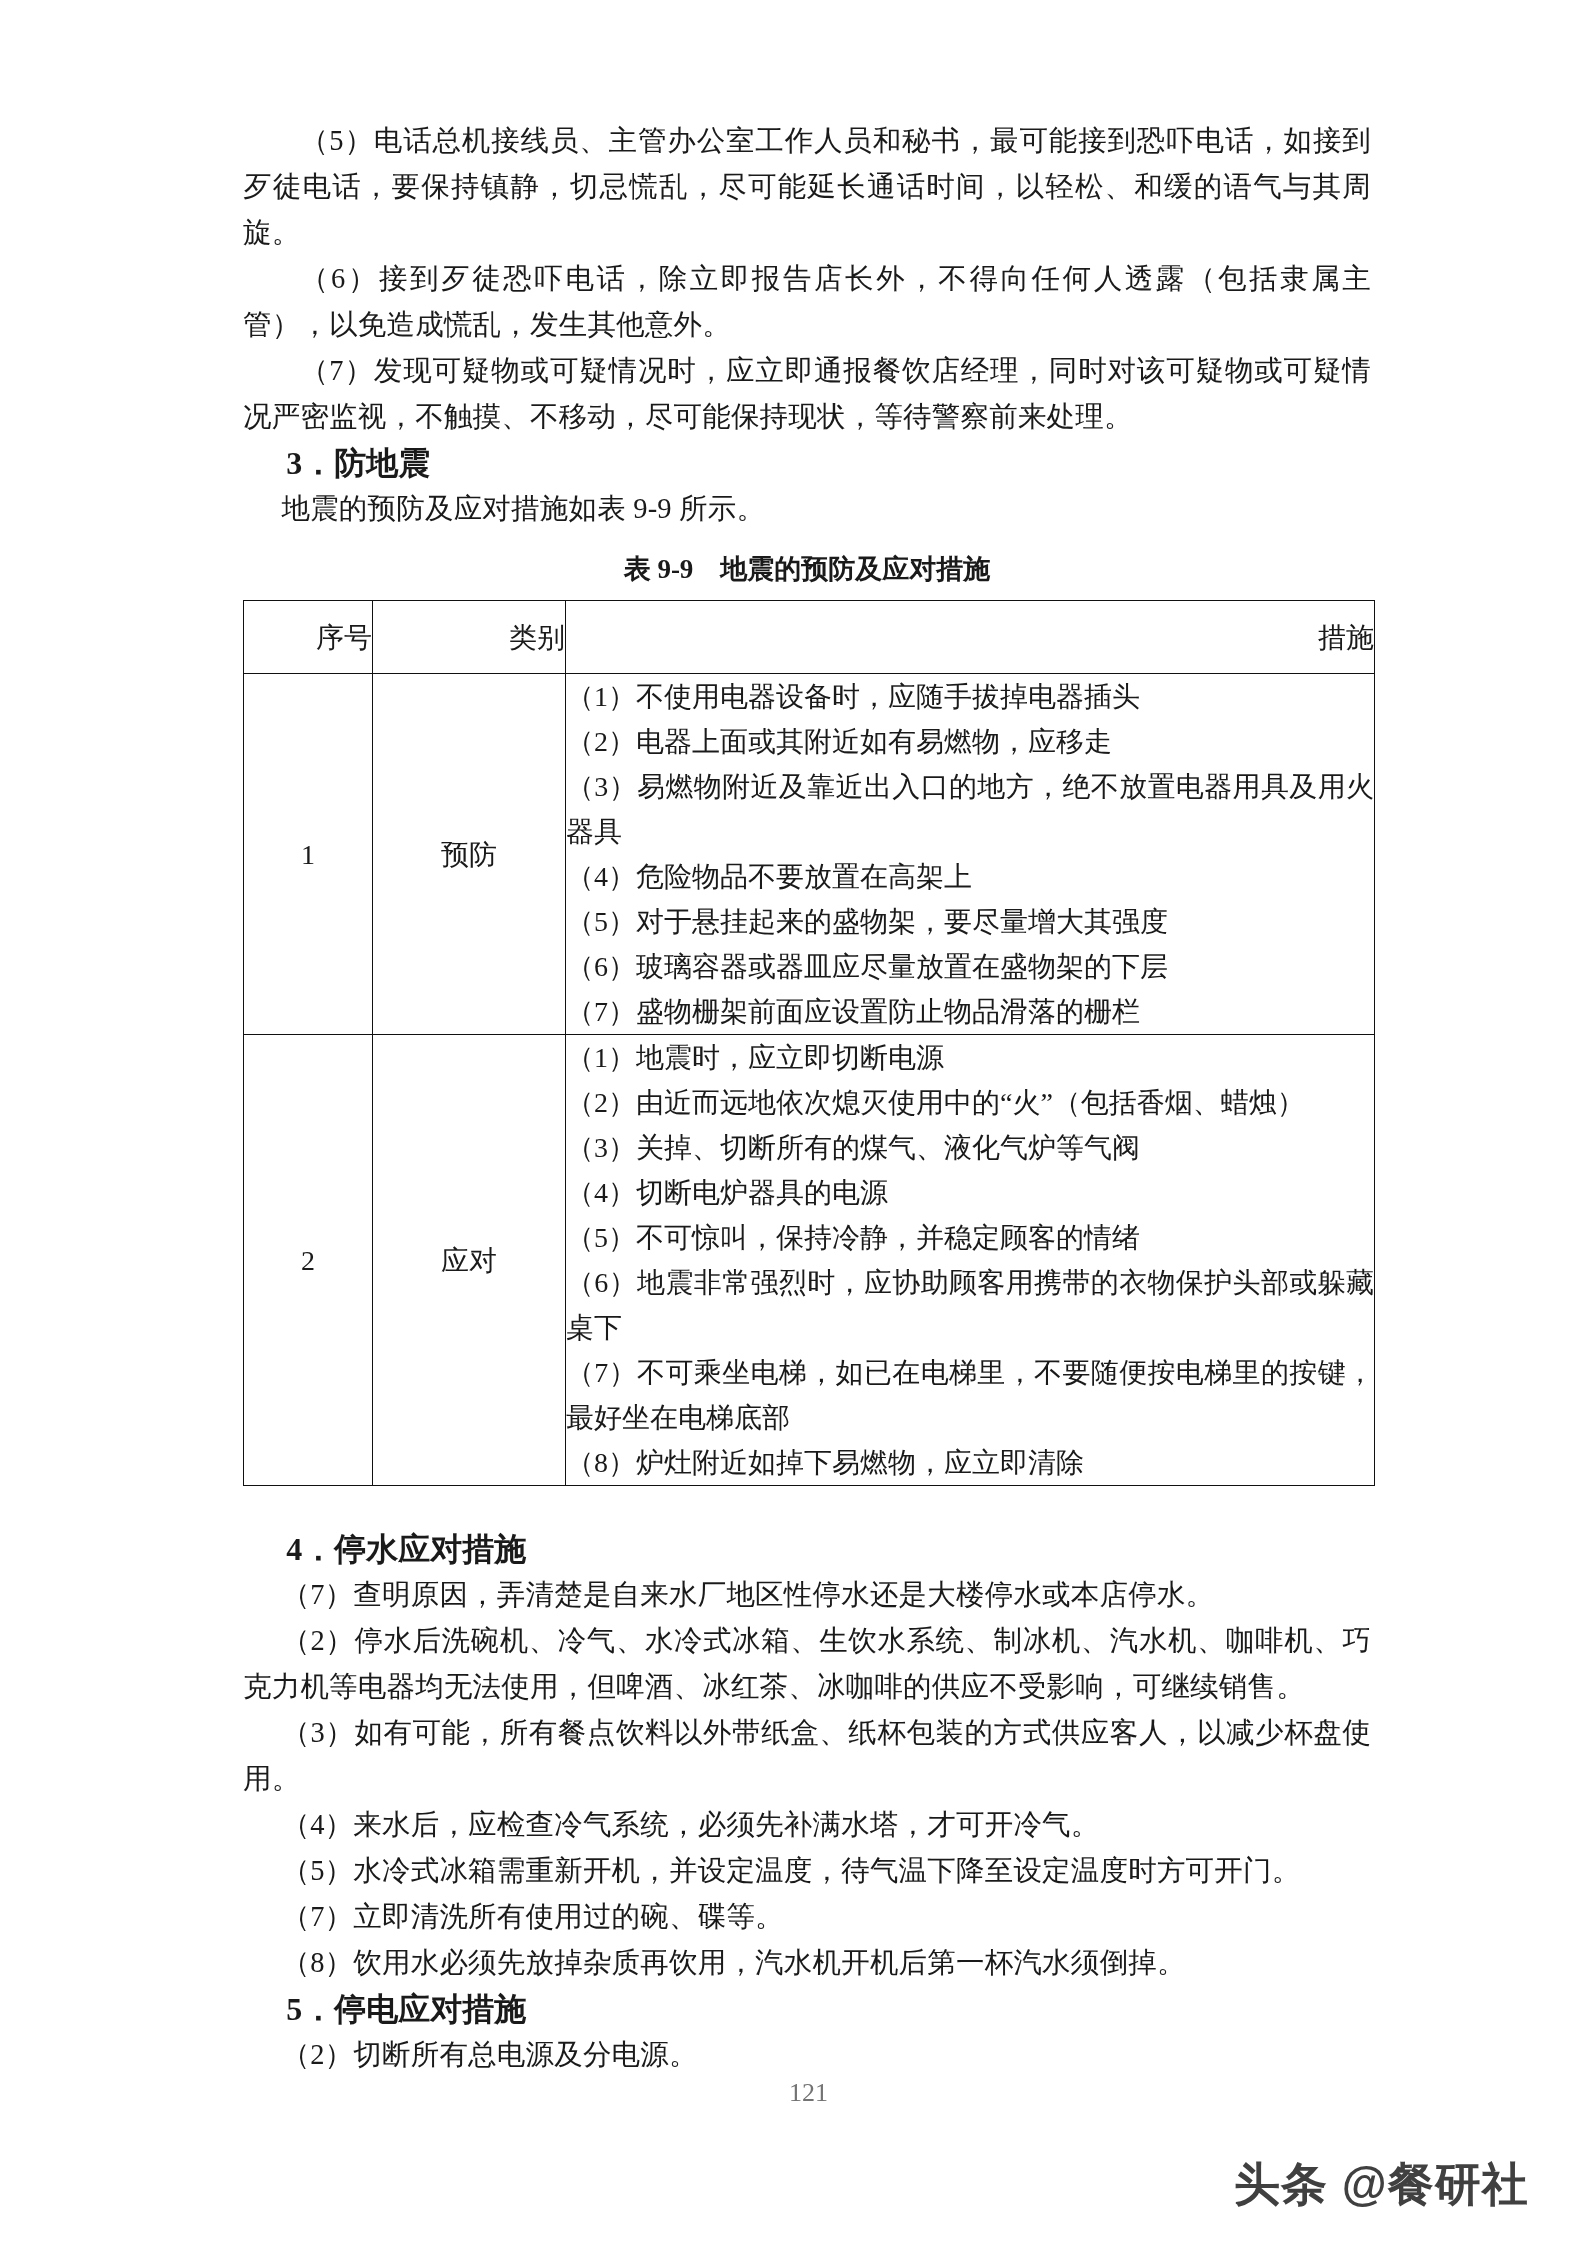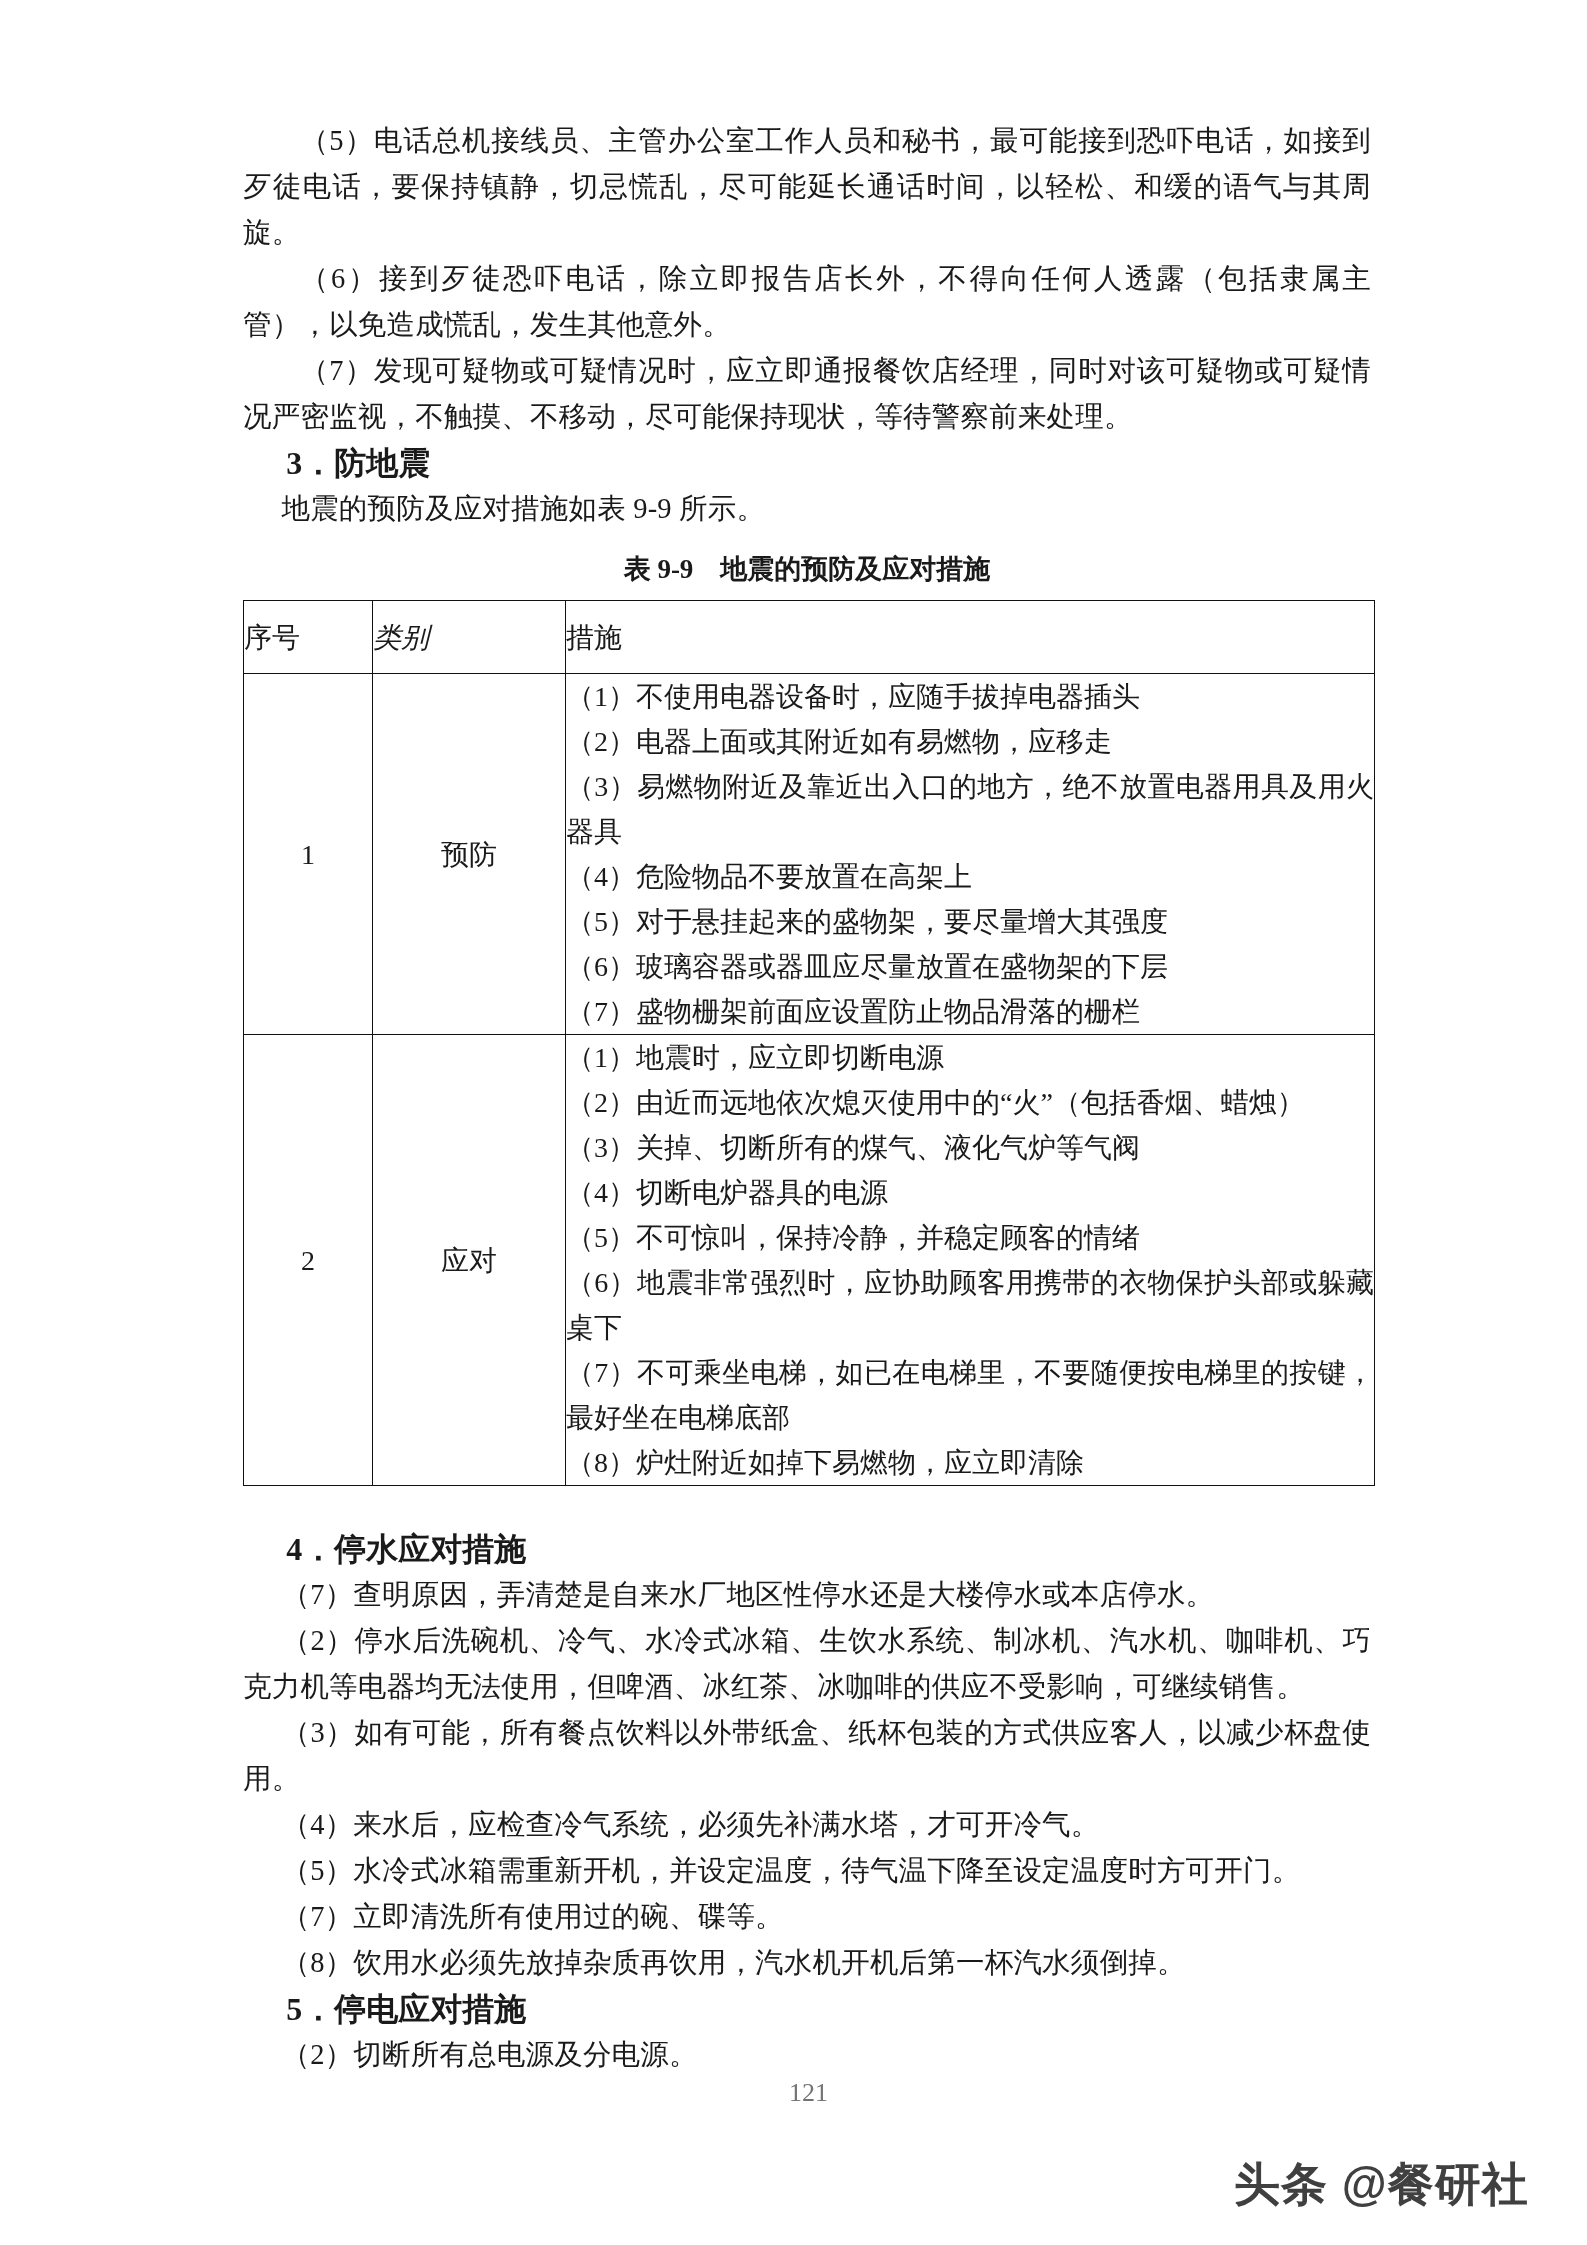--- a/index.html
+++ b/index.html
@@ -63,25 +63,25 @@
   table.measures th,
   table.measures td {
     border: 1.5px solid #111111;
     font-size: 28px;
     line-height: 45px;
     font-weight: normal;
     vertical-align: middle;
     padding: 0;
   }
   table.measures thead th {
-    text-align: left;
+    text-align: right;
     height: 72px;
   }
   .col-seq { width: 128px; }
-  .col-cat { width: 192px; font-style: italic; }
+  .col-cat { width: 192px; }
   .col-meas { width: 808px; }
   td.seq-cell, td.cat-cell {
     text-align: center;
   }
   td.meas-cell {
     padding: 10px 14px 12px 22px;
     text-align: justify;
     text-justify: inter-ideograph;
   }
   td.meas-cell .item {

